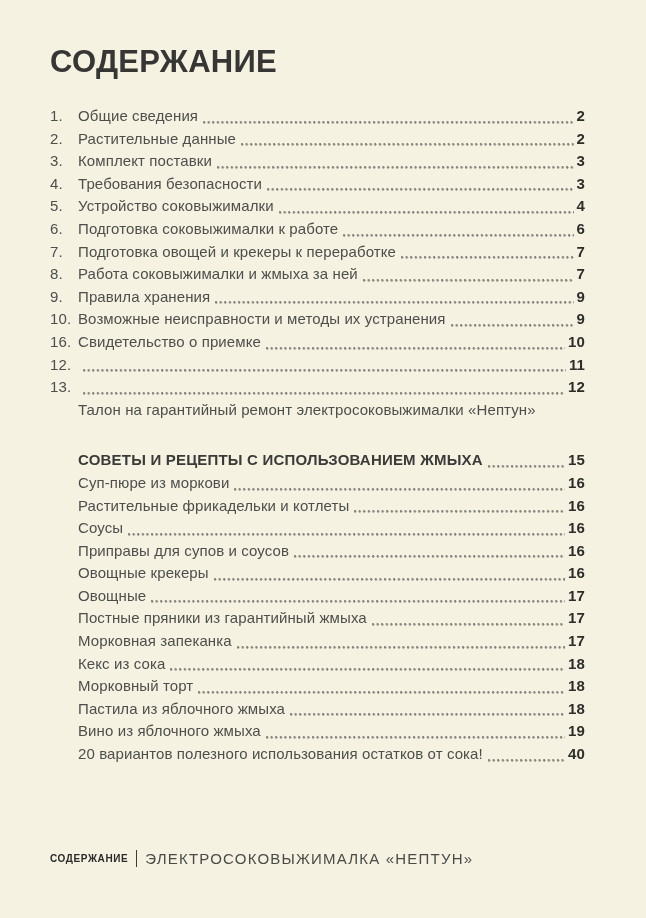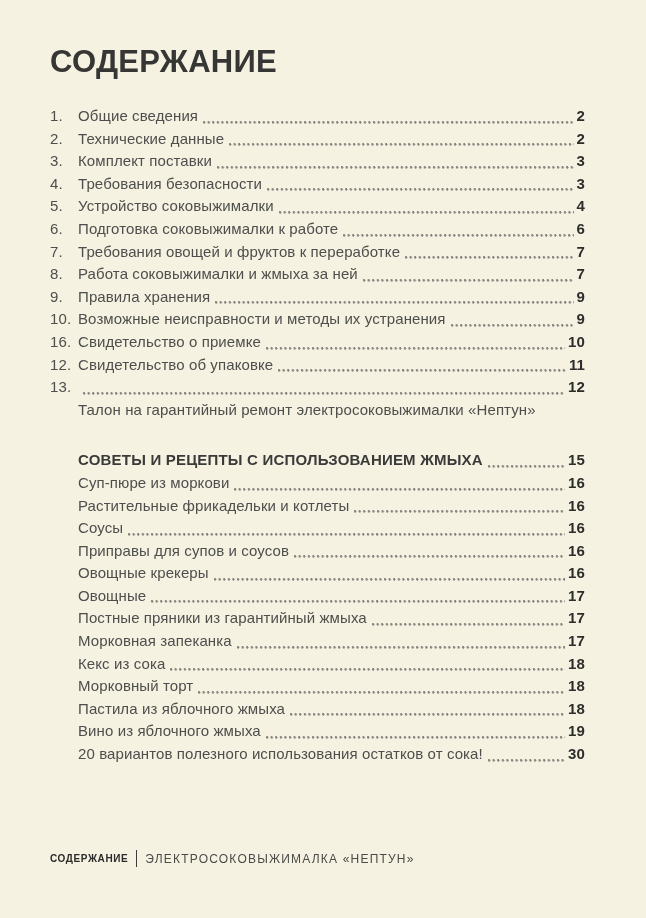--- a/index.html
+++ b/index.html
@@ -53,39 +53,39 @@
     position:absolute;
     left:50px;top:850px;
     display:flex;
     align-items:center;
   }
   .f-left{
     font-size:10px;font-weight:bold;color:#2b2b29;letter-spacing:0.6px;
   }
   .f-div{width:1px;height:17px;background:#3c3c3a;margin:0 8px;}
   .f-right{
-    font-size:12px;color:#4a4a47;letter-spacing:1.2px;
+    font-size:15px;color:#4a4a47;letter-spacing:1.2px;
   }
 </style>
 </head>
 <body>
 
 <div class="page">
   <h1 class="title">СОДЕРЖАНИЕ</h1>
 
   <div class="toc main" id="toc-main">
       <div class="row">
         <span class="num">1.</span>
         <span class="label">Общие сведения</span>
         <span class="leader"></span>
         <span class="pagenum">2</span>
       </div>
       <div class="row">
         <span class="num">2.</span>
-        <span class="label">Технические данные</span>
+        <span class="label">Растительные данные</span>
         <span class="leader"></span>
         <span class="pagenum">2</span>
       </div>
       <div class="row">
         <span class="num">3.</span>
         <span class="label">Комплект поставки</span>
         <span class="leader"></span>
         <span class="pagenum">3</span>
       </div>
       <div class="row">
@@ -101,21 +101,21 @@
         <span class="pagenum">4</span>
       </div>
       <div class="row">
         <span class="num">6.</span>
         <span class="label">Подготовка соковыжималки к работе</span>
         <span class="leader"></span>
         <span class="pagenum">6</span>
       </div>
       <div class="row">
         <span class="num">7.</span>
-        <span class="label">Требования овощей и фруктов к переработке</span>
+        <span class="label">Подготовка овощей и крекеры к переработке</span>
         <span class="leader"></span>
         <span class="pagenum">7</span>
       </div>
       <div class="row">
         <span class="num">8.</span>
         <span class="label">Работа соковыжималки и жмыха за ней</span>
         <span class="leader"></span>
         <span class="pagenum">7</span>
       </div>
       <div class="row">
@@ -131,21 +131,20 @@
         <span class="pagenum">9</span>
       </div>
       <div class="row">
         <span class="num">16.</span>
         <span class="label">Свидетельство о приемке</span>
         <span class="leader"></span>
         <span class="pagenum">10</span>
       </div>
       <div class="row">
         <span class="num">12.</span>
-        <span class="label">Свидетельство об упаковке</span>
         <span class="leader"></span>
         <span class="pagenum">11</span>
       </div>
       <div class="row">
         <span class="num">13.</span>
         <span class="leader"></span>
         <span class="pagenum">12</span>
       </div>
       <div class="row">
         <span class="num"></span>
@@ -215,21 +214,21 @@
         <span class="pagenum">18</span>
       </div>
       <div class="row">
         <span class="label">Вино из яблочного жмыха</span>
         <span class="leader"></span>
         <span class="pagenum">19</span>
       </div>
       <div class="row">
         <span class="label">20 вариантов полезного использования остатков от сока!</span>
         <span class="leader"></span>
-        <span class="pagenum">30</span>
+        <span class="pagenum">40</span>
       </div>
     </div>
 
   <div class="footer">
     <span class="f-left">СОДЕРЖАНИЕ</span>
     <span class="f-div"></span>
     <span class="f-right">ЭЛЕКТРОСОКОВЫЖИМАЛКА «НЕПТУН»</span>
   </div>
 </div>
 

